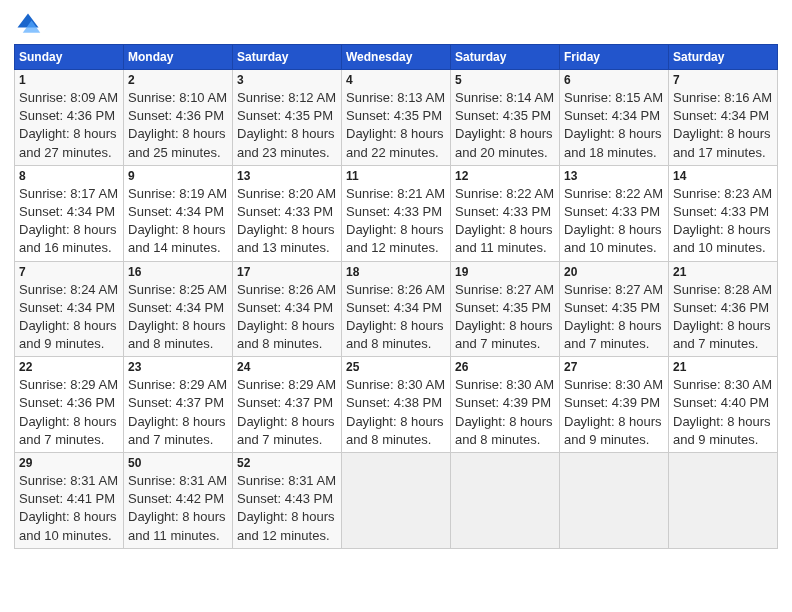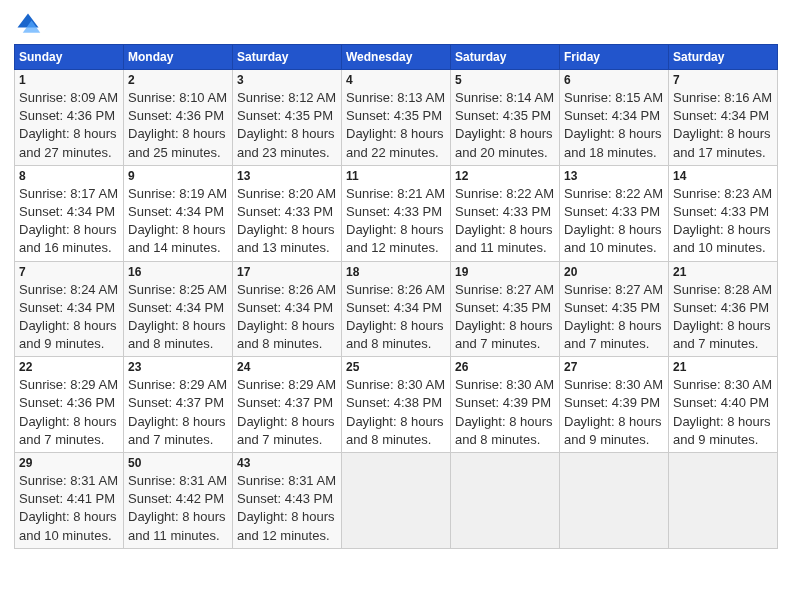--- a/index.html
+++ b/index.html
@@ -252,21 +252,21 @@
         <tr>
           <td>
             <span class="day-num">29</span>
             <div class="day-info">Sunrise: 8:31 AM<br>Sunset: 4:41 PM<br>Daylight: 8 hours and 10 minutes.</div>
           </td>
           <td>
             <span class="day-num">50</span>
             <div class="day-info">Sunrise: 8:31 AM<br>Sunset: 4:42 PM<br>Daylight: 8 hours and 11 minutes.</div>
           </td>
           <td>
-            <span class="day-num">43</span>
+            <span class="day-num">52</span>
             <div class="day-info">Sunrise: 8:31 AM<br>Sunset: 4:43 PM<br>Daylight: 8 hours and 12 minutes.</div>
           </td>
           <td class="empty"></td>
           <td class="empty"></td>
           <td class="empty"></td>
           <td class="empty"></td>
         </tr>
       </tbody>
   </table>
 </div>

